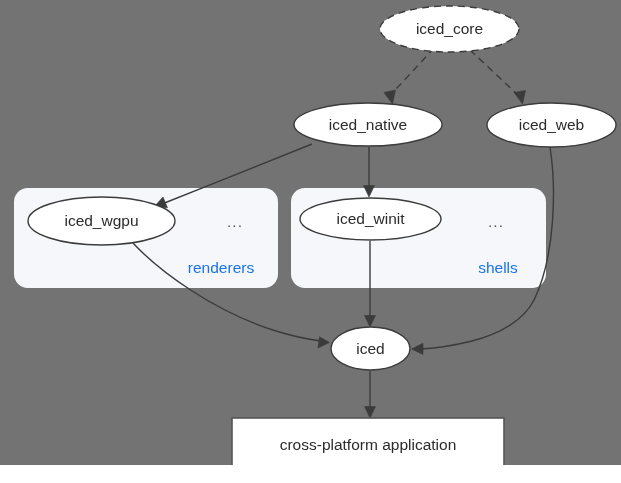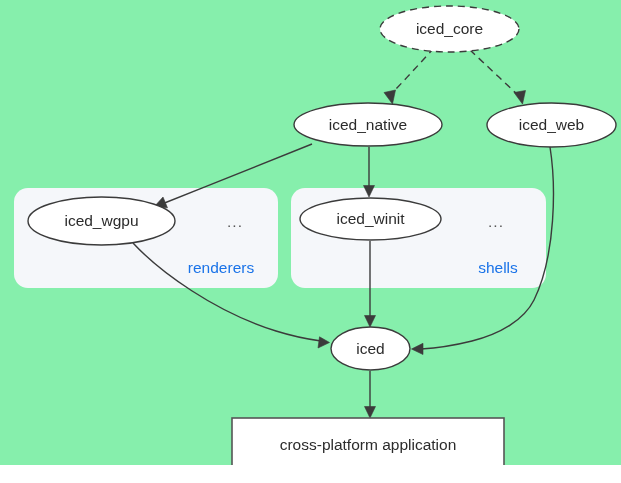--- a/index.html
+++ b/index.html
@@ -7,21 +7,21 @@
     padding: 0;
     background: #ffffff;
   }
   body {
     font-family: "Liberation Sans", sans-serif;
   }
   #diagram-root {
     position: relative;
     width: 621px;
     height: 465px;
-    background: #86efac;
+    background: #737373;
     overflow: hidden;
   }
   #diagram-svg {
     position: absolute;
     top: 0;
     left: 0;
     width: 621px;
     height: 483px;
   }
   .node-label {

